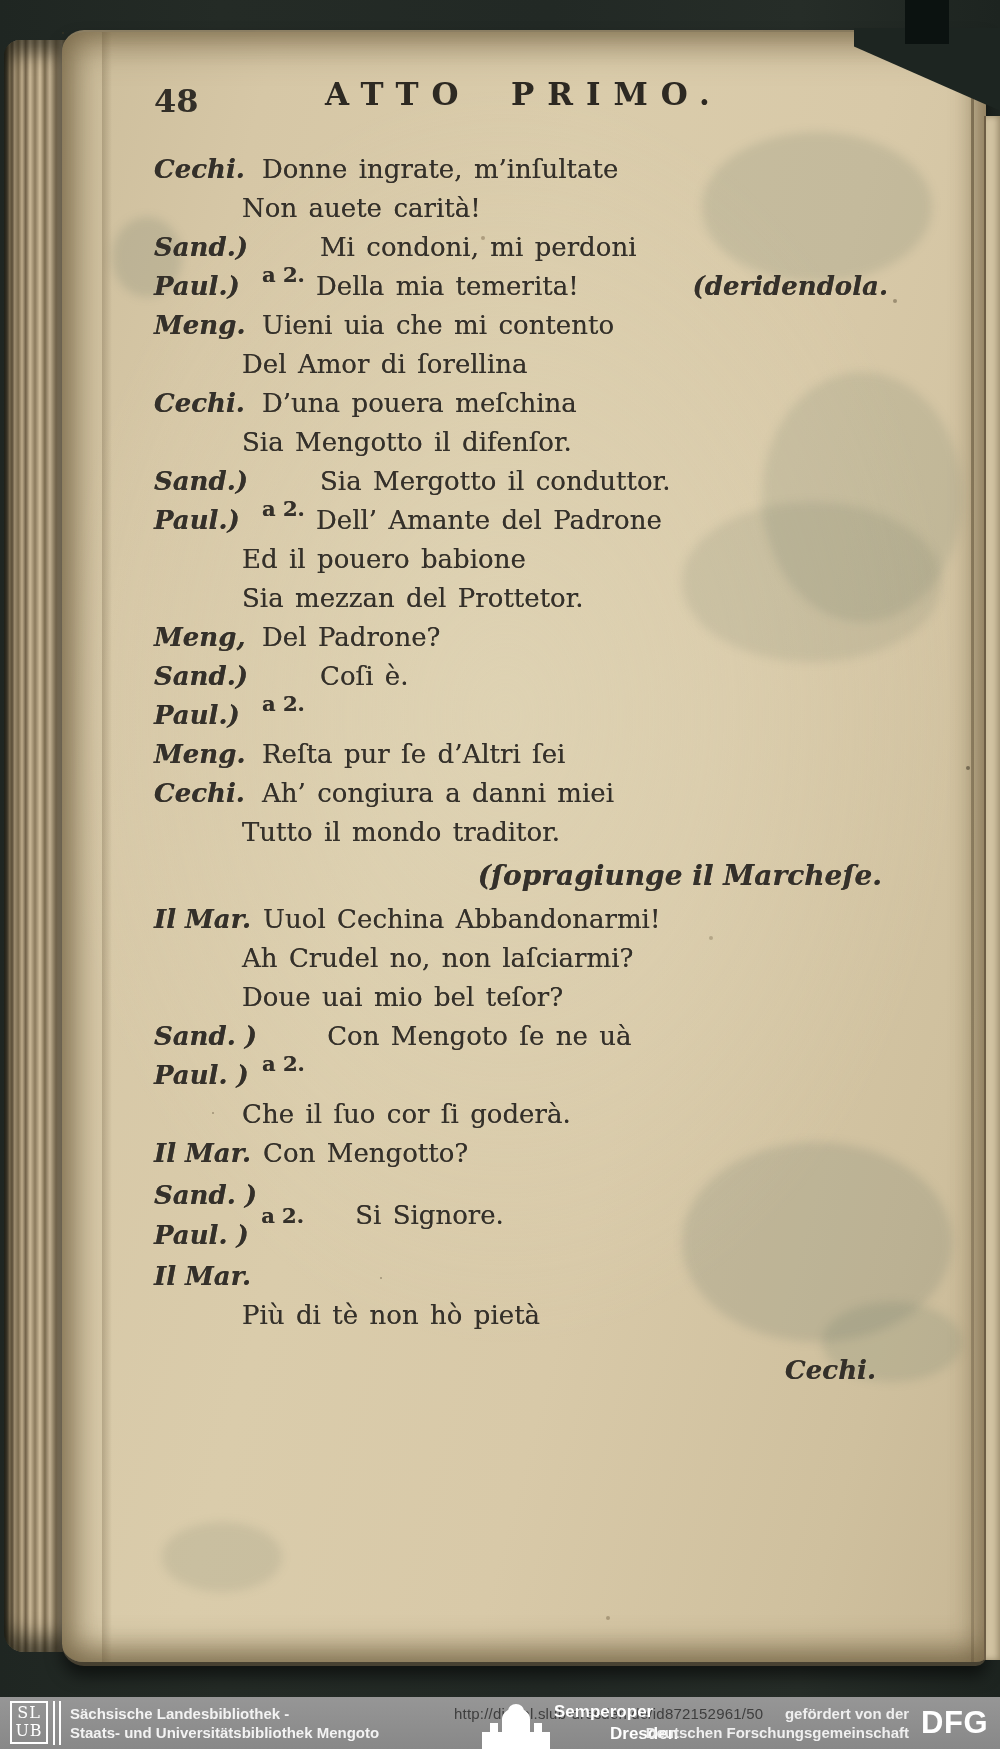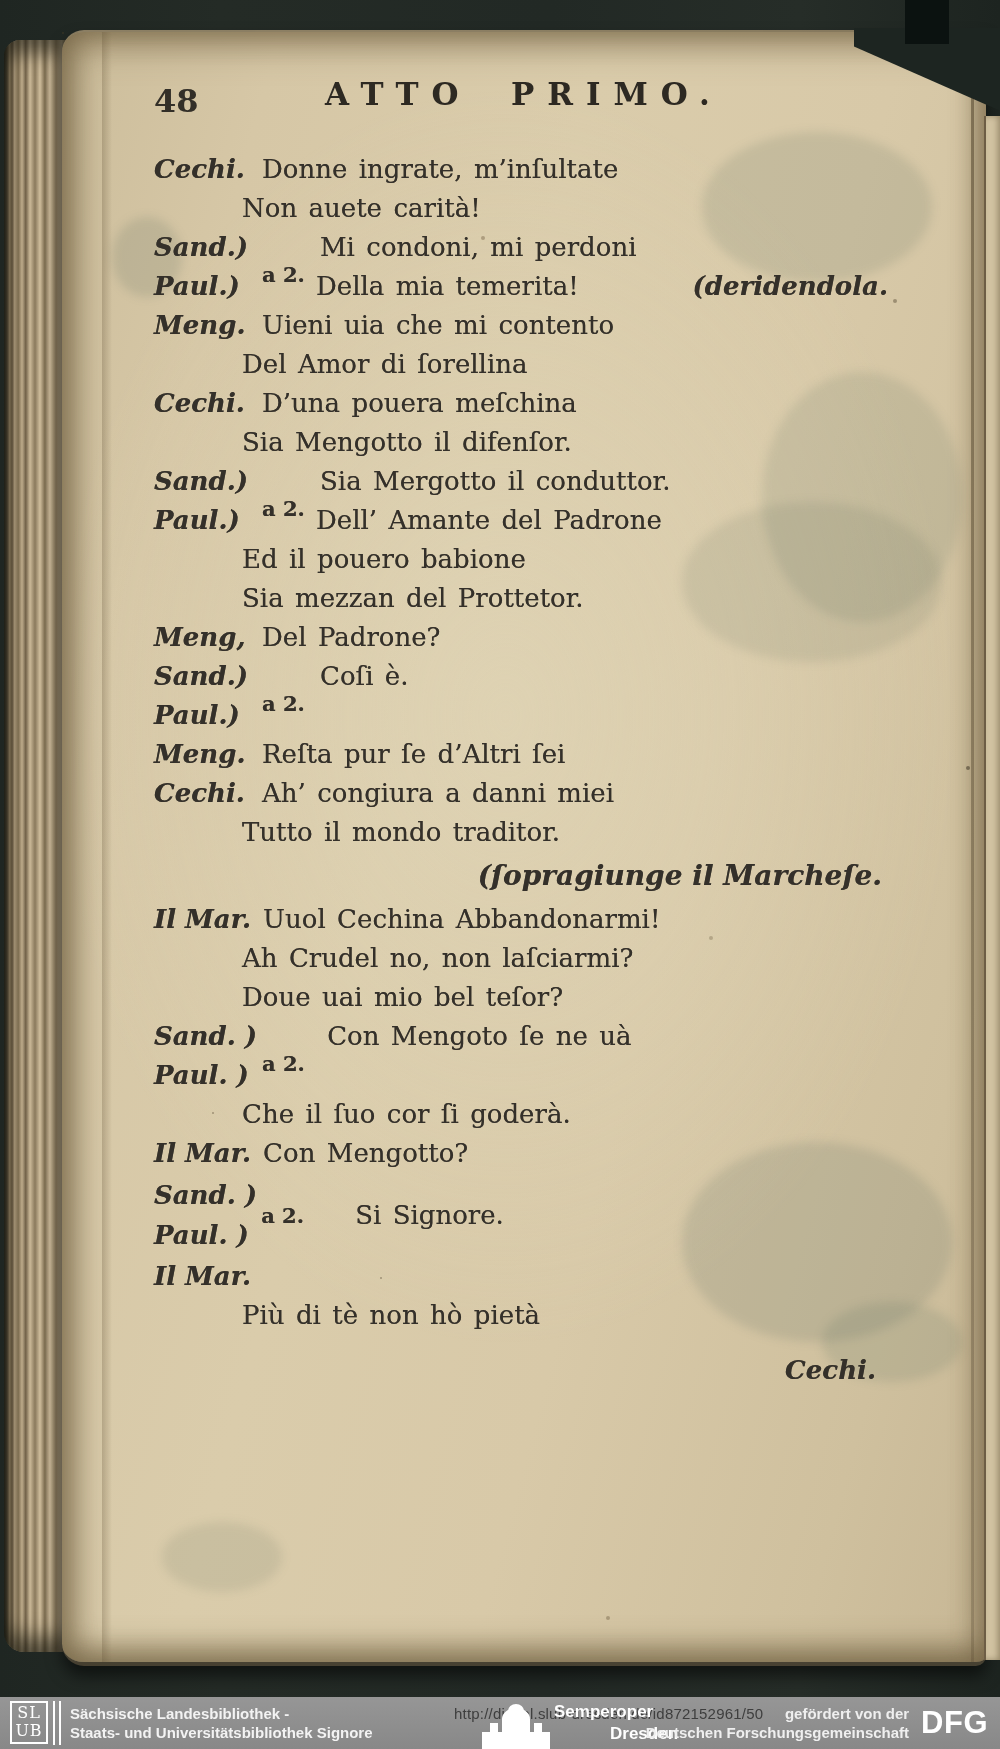--- a/index.html
+++ b/index.html
@@ -242,21 +242,21 @@
   <div class="footer">
     <div class="slub-logo">
       <div class="slub-box">
         <div>SL</div>
         <div>UB</div>
       </div>
       <div class="logo-bars"></div>
     </div>
     <div class="lib-text">
       <div>Sächsische Landesbibliothek -</div>
-      <div>Staats- und Universitätsbibliothek Signore</div>
+      <div>Staats- und Universitätsbibliothek Mengoto</div>
     </div>
 
     <div class="center-block">
       <div class="url">http://digital.slub-dresden.de/id872152961/50</div>
       <span class="wm-icon">
         <svg width="76" height="50" viewBox="0 0 76 50">
           <path fill="#ffffff" d="M4 50 V33 h8 V24 h8 V33 h4 V20 a14 11 0 0 1 28 0 V33 h4 V24 h8 V33 h8 V50 Z"></path>
           <path fill="#ffffff" d="M30 12 a8 7 0 0 1 16 0 l2 5 h-20 Z"></path>
         </svg>
       </span>

